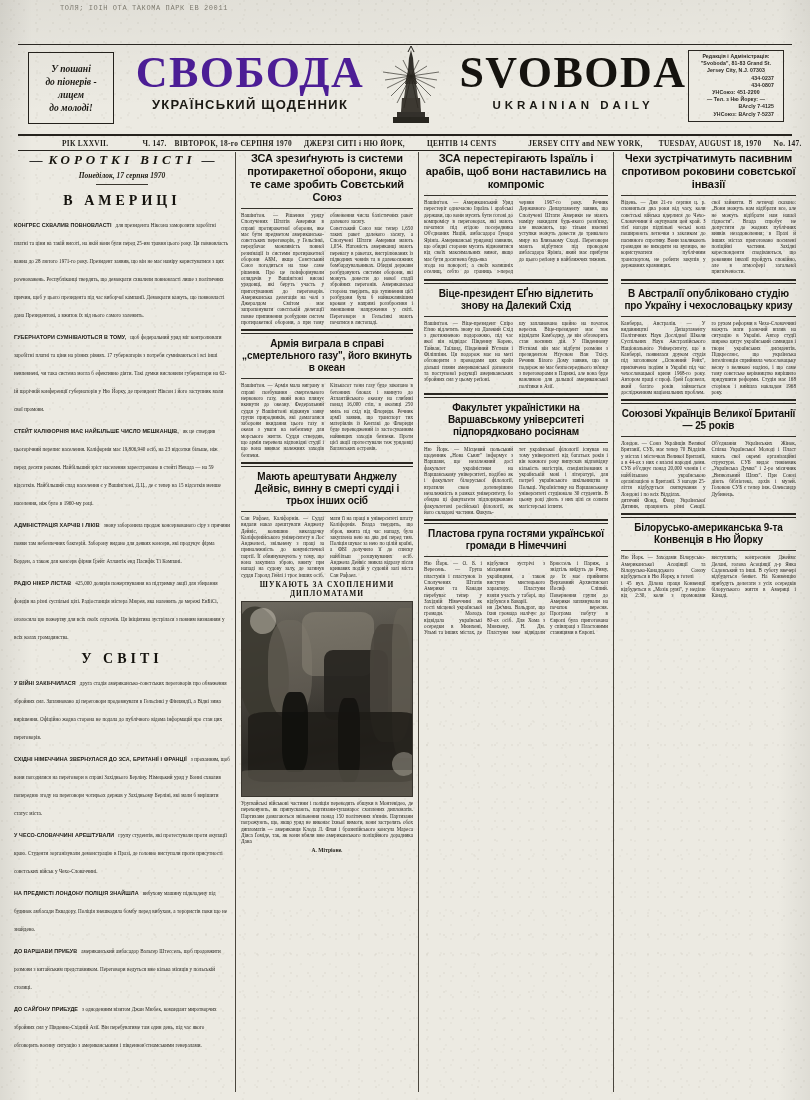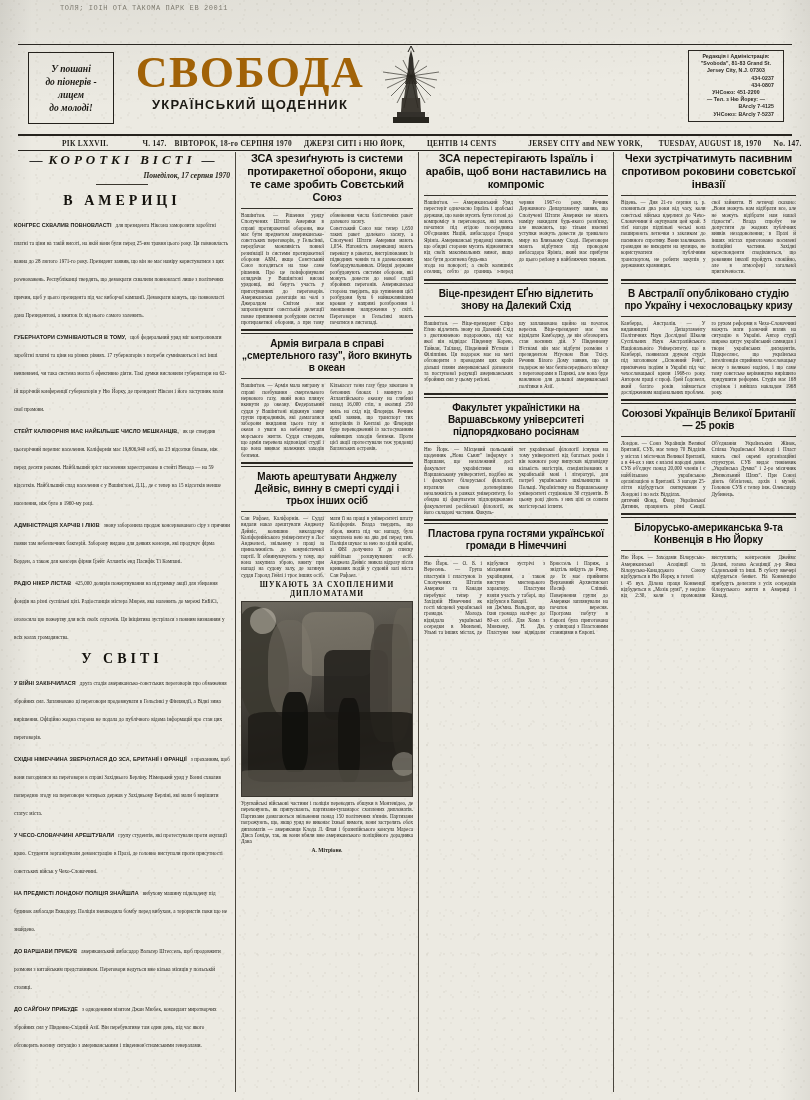--- a/index.html
+++ b/index.html
@@ -47,21 +47,21 @@
   }
   .slogan span{
     display:block;font-family:"Liberation Serif",serif;font-weight:bold;font-style:italic;
     font-size:9.5px;line-height:12px;color:#1a1813;white-space:nowrap;text-align:center;
   }
   .title-ua{
     position:absolute;left:110px;top:6px;width:260px;text-align:center;
   }
   .title-ua .big{
     font-family:"Liberation Serif",serif;font-weight:bold;font-size:44px;line-height:46px;
-    letter-spacing:1.5px;color:#a16207;
+    letter-spacing:1.5px;color:#4c1d95;
   }
   .title-ua .sub{
     font-family:"Liberation Sans",sans-serif;font-weight:bold;font-size:13px;
     letter-spacing:1.2px;color:#1b1914;margin-top:1px;
   }
   .title-en{
     position:absolute;left:432px;top:6px;width:262px;text-align:center;
   }
   .title-en .big{
     font-family:"Liberation Serif",serif;font-weight:bold;font-size:44px;line-height:46px;
@@ -115,21 +115,21 @@
   .rule-d{border-top:2px solid #2b2822;border-bottom:1px solid #2b2822;height:2px;margin:4px 0 4px;}
 
   .kicker{
     font-family:"Liberation Serif",serif;font-weight:bold;font-style:italic;
     font-size:13px;letter-spacing:4px;text-align:center;color:#17150f;
   }
   .kickline{display:flex;align-items:center;justify-content:center;gap:6px;}
   .kickline .dash{font-weight:bold;font-size:13px;}
   .subdate{
     font-family:"Liberation Serif",serif;font-style:italic;font-weight:bold;
-    font-size:7.5px;text-align:right;margin-top:3px;color:#242119;
+    font-size:7.5px;text-align:center;margin-top:3px;color:#242119;
   }
   .shortrule{width:52px;height:1px;background:#3a362e;margin:4px auto 5px;}
   .secthead{
     font-family:"Liberation Serif",serif;font-weight:bold;font-size:14px;
     letter-spacing:4px;text-align:center;color:#15130e;margin:8px 0 4px;
   }
 
   
   .para{margin:0 0 4px;}
   .para .lead{
@@ -213,20 +213,24 @@
         <path d="M36 4 L34 12 L33 24 L39 24 L38 12 Z" fill="#1d1b16" opacity="0.9"></path>
         <path d="M33 24 L30 38 L42 38 L39 24 Z" fill="#23201a" opacity="0.9"></path>
         <path d="M31 38 L29 52 L43 52 L41 38 Z" fill="#26231c" opacity="0.85"></path>
         <path d="M27 52 L26 66 L46 66 L45 52 Z" fill="#2a261f" opacity="0.9"></path>
         <rect x="22" y="66" width="28" height="5" fill="#1f1c17" opacity="0.9"></rect>
         <rect x="18" y="71" width="36" height="6" fill="#17150f" opacity="0.92"></rect>
         <path d="M33 6 L36 0 L39 6" stroke="#1d1b16" stroke-width="1" fill="none"></path>
       </svg>
     </div>
 
+    <div class="title-en">
+      <div class="big">SVOBODA</div>
+      <div class="sub">UKRAINIAN DAILY</div>
+    </div>
 
     <div class="colophon">
       <div>Редакція і Адміністрація:</div>
       <div>"Svoboda", 81-83 Grand St.</div>
       <div>Jersey City, N.J. 07303</div>
       <div class="r">434-0237</div>
       <div class="r">434-0807</div>
       <div>УНСоюз: 451-2200</div>
       <div>— Тел. з Ню Йорку: —</div>
       <div class="r">BArcly 7-4125</div>

